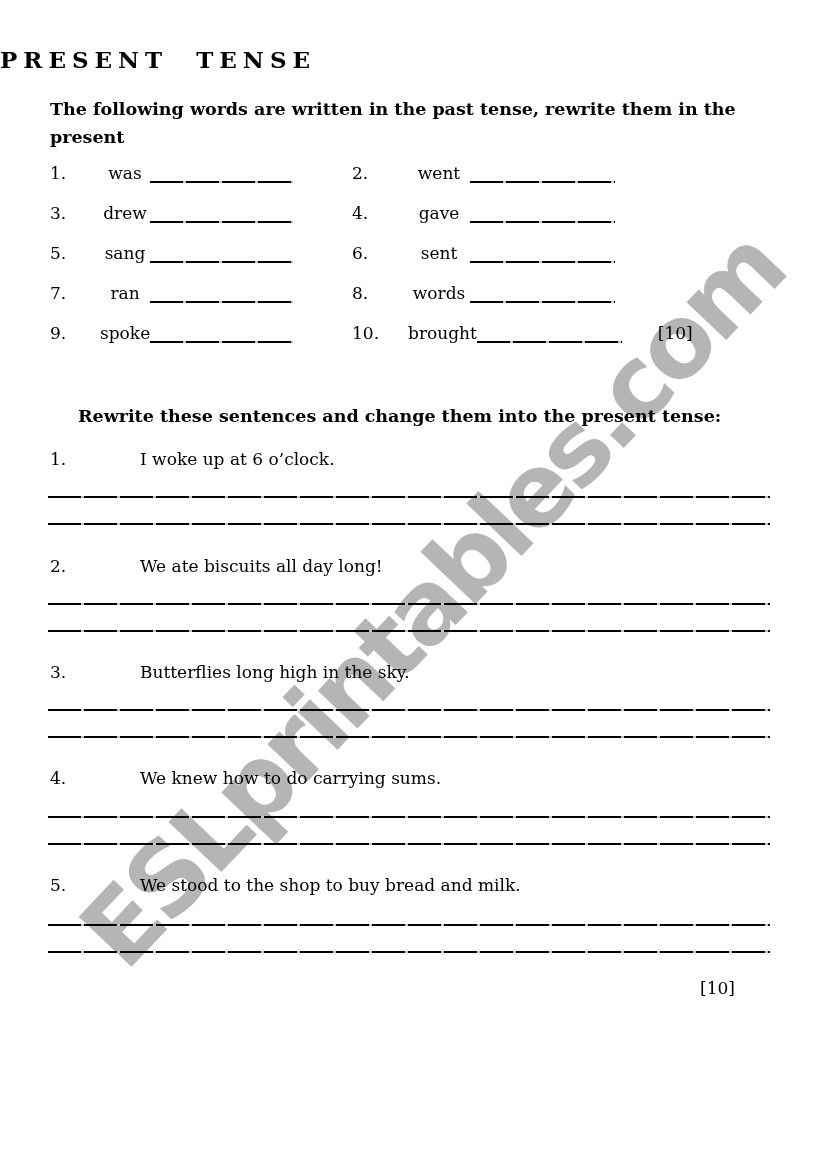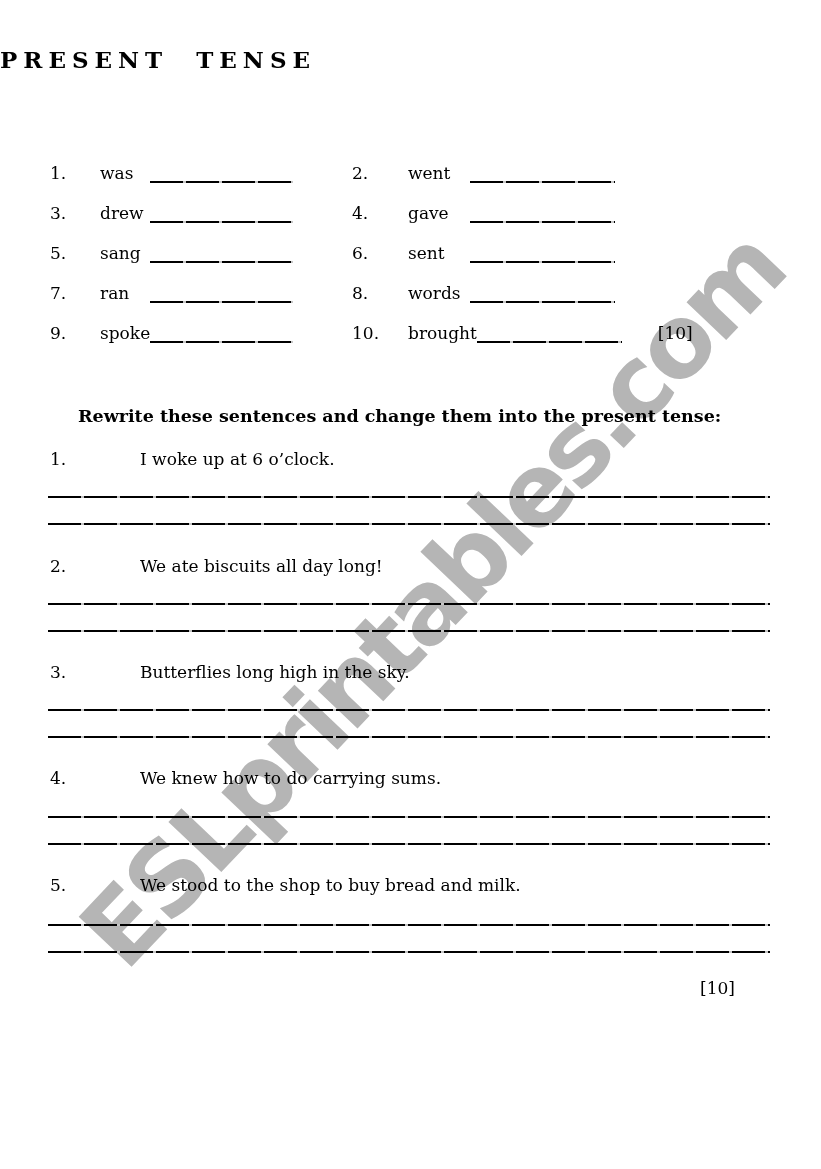--- a/index.html
+++ b/index.html
@@ -39,21 +39,21 @@
   }
   .instr1{top:95px;}
   .instr2{top:402px;margin-left:28px;}
   
   .wlist{position:absolute;top:162px;left:50px;width:721px;font-size:17px;}
   .wrow{position:relative;height:40px;line-height:22px;}
   .wcol{display:flex;align-items:baseline;}
   .wcol.right{position:absolute;left:302px;top:0;}
   .num{width:50px;flex-shrink:0;}
   .wcol.right .num{width:48px;}
-  .word{min-width:50px;flex-shrink:0;}
+  .word{min-width:50px;flex-shrink:0;text-align:center;}
   .wcol.right .word{min-width:62px;margin-left:8px;}
   .blank{
     display:inline-block;height:2px;flex-shrink:0;
     background:repeating-linear-gradient(to right,#000 0 33px,#c6c6c6 33px 36px);
     transform:translateY(4px);
   }
   .w143{width:143px;}
   .w145{width:145px;}
   .mark{margin-left:36px;}
   
@@ -82,20 +82,21 @@
 
 <div class="page">
 
   <div class="watermark">ESLprintables.com</div>
 
   <div class="content">
 
     <div class="title">PRESENT TENSE</div>
 
     <div class="instr instr1">
+      <div>The following words are written in the past tense, rewrite them in the present</div>
     </div>
 
     <div class="wlist">
 
       <div class="wrow">
         <div class="wcol">
           <span class="num">1.</span>
           <span class="word">was</span>
           <span class="blank w143"></span>
         </div>

